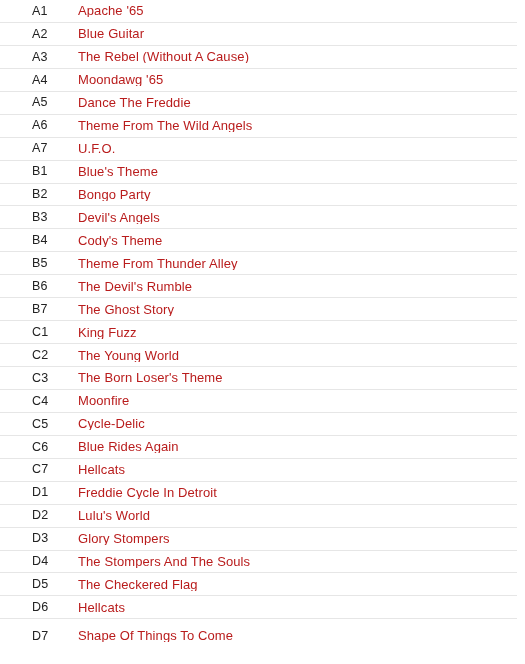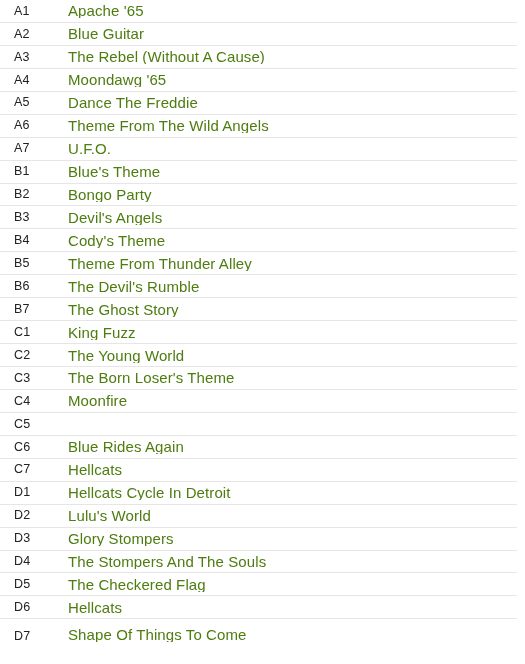--- a/index.html
+++ b/index.html
@@ -23,44 +23,43 @@
     padding: 0;
   }
 
   .track-row {
     display: flex;
     align-items: center;
     height: 22.95px;
     box-sizing: border-box;
     border-bottom: 1px solid #e6e6e6;
     margin-right: 8px;
-    padding-left: 14px;
-    gap: 8px;
+    padding-left: 32px;
   }
 
   .track-row:last-of-type {
     border-bottom: none;
     align-items: flex-end;
   }
 
   .track-pos {
     width: 46px;
     flex: 0 0 46px;
     font-size: 12.5px;
     line-height: 1;
     color: #222222;
     letter-spacing: 0.1px;
     white-space: nowrap;
   }
 
   .track-title {
     flex: 1 1 auto;
-    font-size: 15px;
+    font-size: 13px;
     line-height: 1;
-    color: #4d7c0f;
+    color: #b91c1c;
     letter-spacing: 0.1px;
     white-space: nowrap;
     overflow: hidden;
     text-overflow: ellipsis;
   }
 
   .track-duration {
     flex: 0 0 auto;
     font-size: 12.5px;
     line-height: 1;
@@ -159,35 +158,36 @@
       <span class="track-title">The Born Loser's Theme</span>
       <span class="track-duration"></span>
     </div>
     <div class="track-row">
       <span class="track-pos">C4</span>
       <span class="track-title">Moonfire</span>
       <span class="track-duration"></span>
     </div>
     <div class="track-row">
       <span class="track-pos">C5</span>
+      <span class="track-title">Cycle-Delic</span>
       <span class="track-duration"></span>
     </div>
     <div class="track-row">
       <span class="track-pos">C6</span>
       <span class="track-title">Blue Rides Again</span>
       <span class="track-duration"></span>
     </div>
     <div class="track-row">
       <span class="track-pos">C7</span>
       <span class="track-title">Hellcats</span>
       <span class="track-duration"></span>
     </div>
     <div class="track-row">
       <span class="track-pos">D1</span>
-      <span class="track-title">Hellcats Cycle In Detroit</span>
+      <span class="track-title">Freddie Cycle In Detroit</span>
       <span class="track-duration"></span>
     </div>
     <div class="track-row">
       <span class="track-pos">D2</span>
       <span class="track-title">Lulu's World</span>
       <span class="track-duration"></span>
     </div>
     <div class="track-row">
       <span class="track-pos">D3</span>
       <span class="track-title">Glory Stompers</span>

